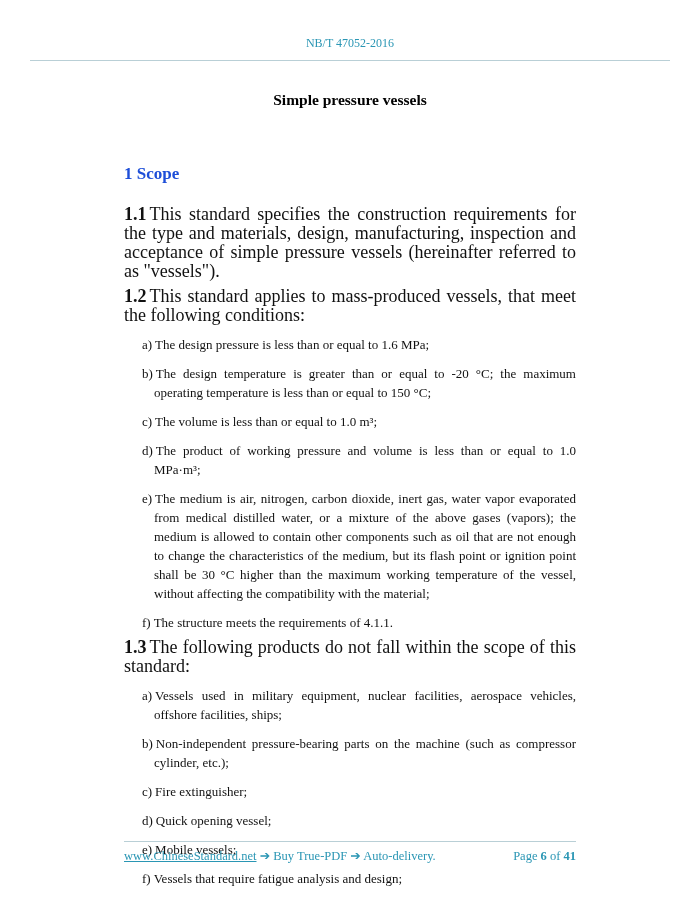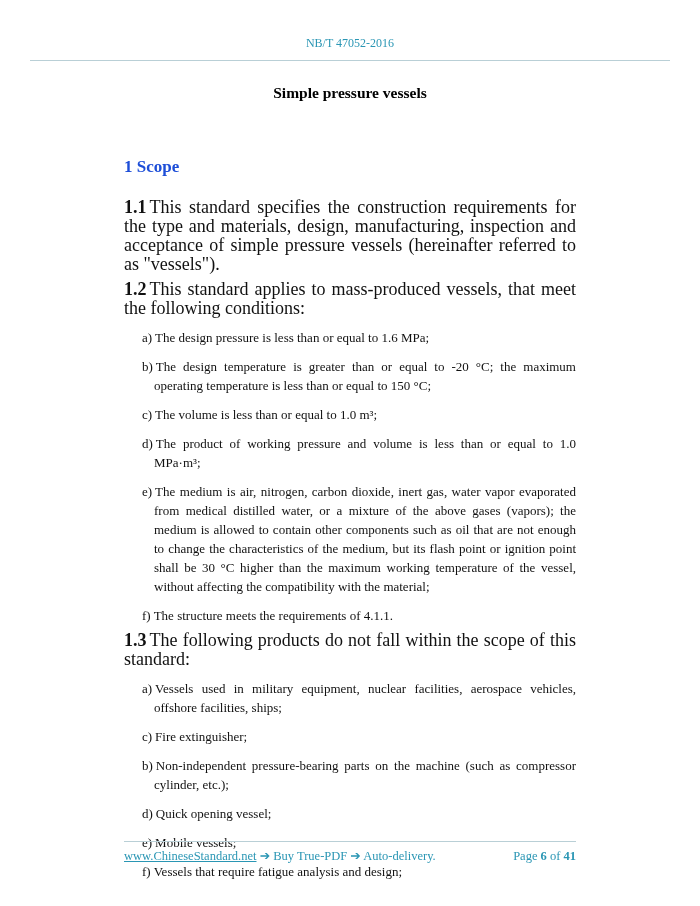--- a/index.html
+++ b/index.html
@@ -19,21 +19,21 @@
     color: #2a96b4;
     font-size: 12px;
     line-height: 15px;
   }
   .header-rule {
     border: none;
     border-top: 1px solid #b9cfd6;
     margin: 9px 30px 0 30px;
   }
   .doc-title {
-    margin-top: 22px;
+    margin-top: 29px;
     text-align: center;
     font-weight: bold;
     font-size: 15.5px;
     line-height: 19px;
     color: #000000;
   }
   .body-area {
     margin: 0 124px;
     width: 452px;
   }
@@ -106,22 +106,22 @@
     <p class="item"><span class="item-label">a)</span><span>The design pressure is less than or equal to 1.6 MPa;</span></p>
     <p class="item"><span class="item-label">b)</span><span>The design temperature is greater than or equal to -20 °C; the maximum operating temperature is less than or equal to 150 °C;</span></p>
     <p class="item"><span class="item-label">c)</span><span>The volume is less than or equal to 1.0 m³;</span></p>
     <p class="item"><span class="item-label">d)</span><span>The product of working pressure and volume is less than or equal to 1.0 MPa·m³;</span></p>
     <p class="item"><span class="item-label">e)</span><span>The medium is air, nitrogen, carbon dioxide, inert gas, water vapor evaporated from medical distilled water, or a mixture of the above gases (vapors); the medium is allowed to contain other components such as oil that are not enough to change the characteristics of the medium, but its flash point or ignition point shall be 30 °C higher than the maximum working temperature of the vessel, without affecting the compatibility with the material;</span></p>
     <p class="item"><span class="item-label">f)</span><span>The structure meets the requirements of 4.1.1.</span></p>
 
     <p class="para"><b>1.3</b><span>The following products do not fall within the scope of this standard:</span></p>
 
     <p class="item"><span class="item-label">a)</span><span>Vessels used in military equipment, nuclear facilities, aerospace vehicles, offshore facilities, ships;</span></p>
+    <p class="item"><span class="item-label">b)</span><span>Non-independent pressure-bearing parts on the machine (such as compressor cylinder, etc.);</span></p>
     <p class="item"><span class="item-label">c)</span><span>Fire extinguisher;</span></p>
-    <p class="item"><span class="item-label">b)</span><span>Non-independent pressure-bearing parts on the machine (such as compressor cylinder, etc.);</span></p>
     <p class="item"><span class="item-label">d)</span><span>Quick opening vessel;</span></p>
     <p class="item"><span class="item-label">e)</span><span>Mobile vessels;</span></p>
     <p class="item"><span class="item-label">f)</span><span>Vessels that require fatigue analysis and design;</span></p>
 
   </div>
 
   <div class="doc-footer">
     <div class="footer-left">
       <span class="footer-link">www.ChineseStandard.net</span>
       <span>➔</span>

